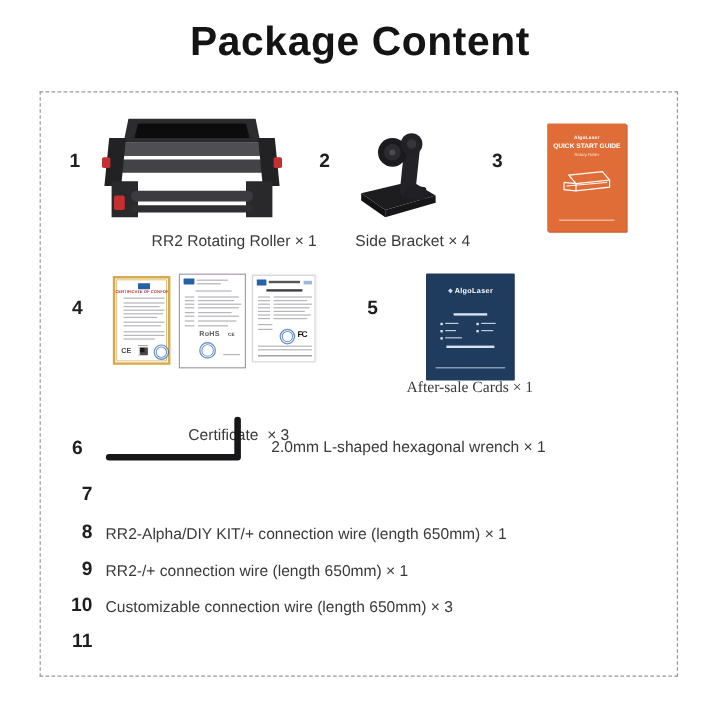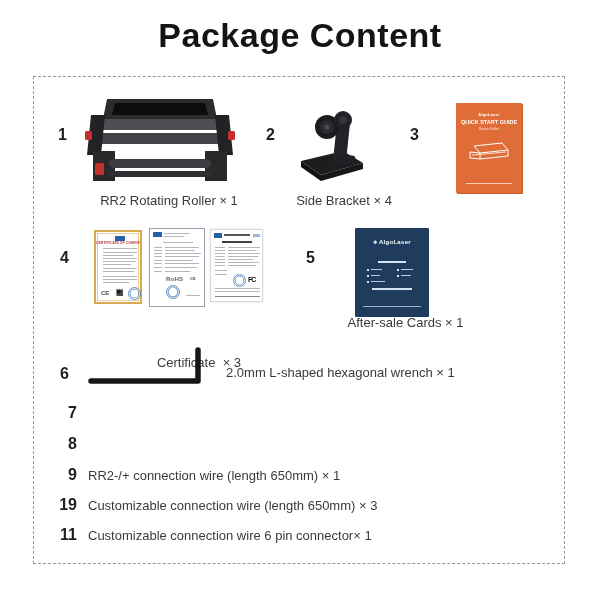--- a/index.html
+++ b/index.html
@@ -59,21 +59,21 @@
     <path d="M6,22 L20,22 L16,62 L2,62 Z" fill="#222225"></path>
     <path d="M130,22 L144,22 L148,62 L134,62 Z" fill="#222225"></path>
     <rect x="0" y="38" width="7" height="9" rx="1.5" fill="#c62f2f"></rect>
     <rect x="143" y="38" width="7" height="9" rx="1.5" fill="#c62f2f"></rect>
     <path d="M8,58 L30,58 L30,88 L8,88 Z" fill="#29292c"></path>
     <path d="M120,58 L142,58 L142,88 L120,88 Z" fill="#29292c"></path>
     <rect x="24" y="66" width="102" height="9" rx="4.5" fill="#3c3c40"></rect>
     <rect x="24" y="78" width="102" height="6" rx="3" fill="#2f2f33"></rect>
     <rect x="10" y="70" width="9" height="12" rx="1.5" fill="#c62f2f"></rect>
   </svg>
-  <div class="caption" style="left:40px;top:116px;width:190px;">RR2 Rotating Roller × 1</div>
+  <div class="caption" style="left:40px;top:116px;width:190px;text-align:right;">RR2 Rotating Roller × 1</div>
 
   <div class="num" style="left:232px;top:49px;">2</div>
   <svg class="img" style="left:263px;top:28px;" width="82" height="84" viewBox="0 0 82 84">
     <path d="M4,56 L46,46 L66,58 L24,70 Z" fill="#1d1d20"></path>
     <path d="M4,56 L24,70 L24,76 L4,62 Z" fill="#121214"></path>
     <path d="M24,70 L66,58 L66,64 L24,76 Z" fill="#17171a"></path>
     <rect x="38" y="14" width="13" height="46" rx="6" fill="#232327" transform="rotate(6 44 37)"></rect>
     <rect x="40" y="50" width="18" height="11" rx="2" fill="#202024" transform="rotate(6 49 55)"></rect>
     <circle cx="30" cy="22" r="12" fill="#1b1b1e"></circle>
     <circle cx="30" cy="22" r="7" fill="#2c2c30"></circle>
@@ -183,34 +183,34 @@
       <span class="bar" style="left: 46px; top: 41px; width: 12px; height: 1.2px; background: rgb(188, 203, 223);"></span>
       <span class="bar" style="left: 12px; top: 47px; width: 2px; height: 2px; background: rgb(215, 226, 240);"></span>
       <span class="bar" style="left: 16px; top: 47px; width: 9px; height: 1.2px; background: rgb(188, 203, 223);"></span>
       <span class="bar" style="left: 42px; top: 47px; width: 2px; height: 2px; background: rgb(215, 226, 240);"></span>
       <span class="bar" style="left: 46px; top: 47px; width: 10px; height: 1.2px; background: rgb(188, 203, 223);"></span>
       <span class="bar" style="left: 12px; top: 53px; width: 2px; height: 2px; background: rgb(215, 226, 240);"></span>
       <span class="bar" style="left: 16px; top: 53px; width: 14px; height: 1.2px; background: rgb(188, 203, 223);"></span>
       <span class="bar" style="left: 17px; top: 60px; width: 40px; height: 1.6px; background: rgb(215, 226, 240);"></span>
       <span class="bar" style="left: 8px; top: 78px; width: 58px; height: 1px; background: rgb(159, 177, 200);"></span>
     </div>
-  <div class="caption" style="left:294px;top:238px;width:155px;">After-sale Cards × 1</div>
+  <div class="caption" style="left:280px;top:238px;width:155px;font-family:Liberation Serif, serif;">After-sale Cards × 1</div>
 
   <div class="num" style="left:26px;top:288px;">6</div>
   <svg class="img" style="left:52px;top:267px;" width="128" height="44" viewBox="0 0 128 44">
     <path d="M5,37 L112,37 L112,6" fill="none" stroke="#17171a" stroke-width="5.5" stroke-linecap="round" stroke-linejoin="round"></path>
   </svg>
   <div class="wire-label" style="left:192px;top:288px;">2.0mm L-shaped hexagonal wrench × 1</div>
 
   <div class="num num-col" style="left:17px;top:327px;">7</div>
 
   <div class="num num-col" style="left:17px;top:358px;">8</div>
+  <div class="wire-label" style="left:54px;top:360px;">RR2-Alpha/DIY KIT/+ connection wire (length 650mm) × 1</div>
 
   <div class="num num-col" style="left:17px;top:389px;">9</div>
   <div class="wire-label" style="left:54px;top:391px;">RR2-/+ connection wire (length 650mm) × 1</div>
 
-  <div class="num num-col" style="left:17px;top:419px;">19</div>
+  <div class="num num-col" style="left:17px;top:419px;">10</div>
   <div class="wire-label" style="left:54px;top:421px;">Customizable connection wire (length 650mm) × 3</div>
 
   <div class="num num-col" style="left:17px;top:449px;">11</div>
-  <div class="wire-label" style="left:54px;top:451px;">Customizable connection wire 6 pin connector× 1</div>
 
 </div>
 
 </body></html>

